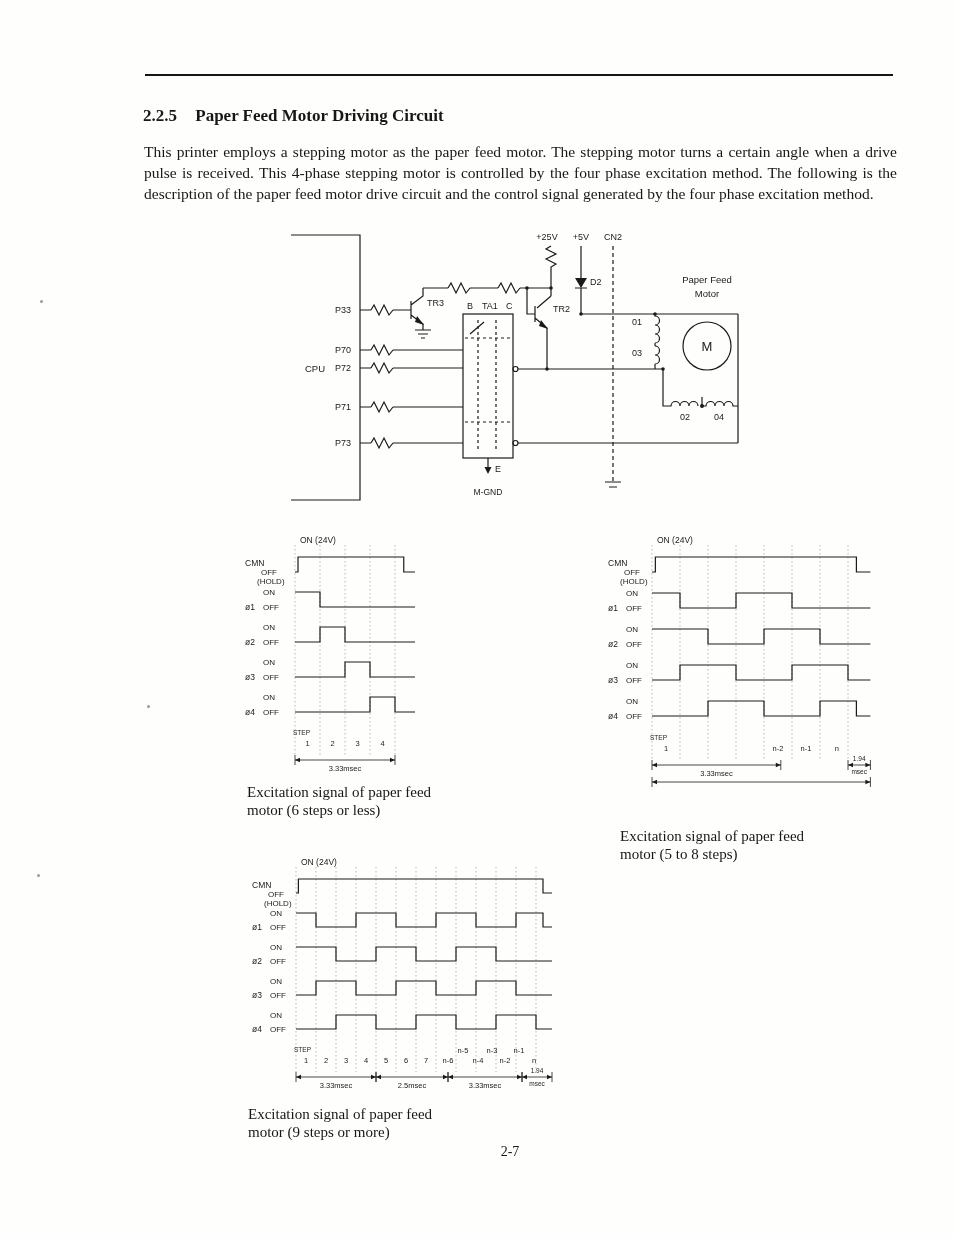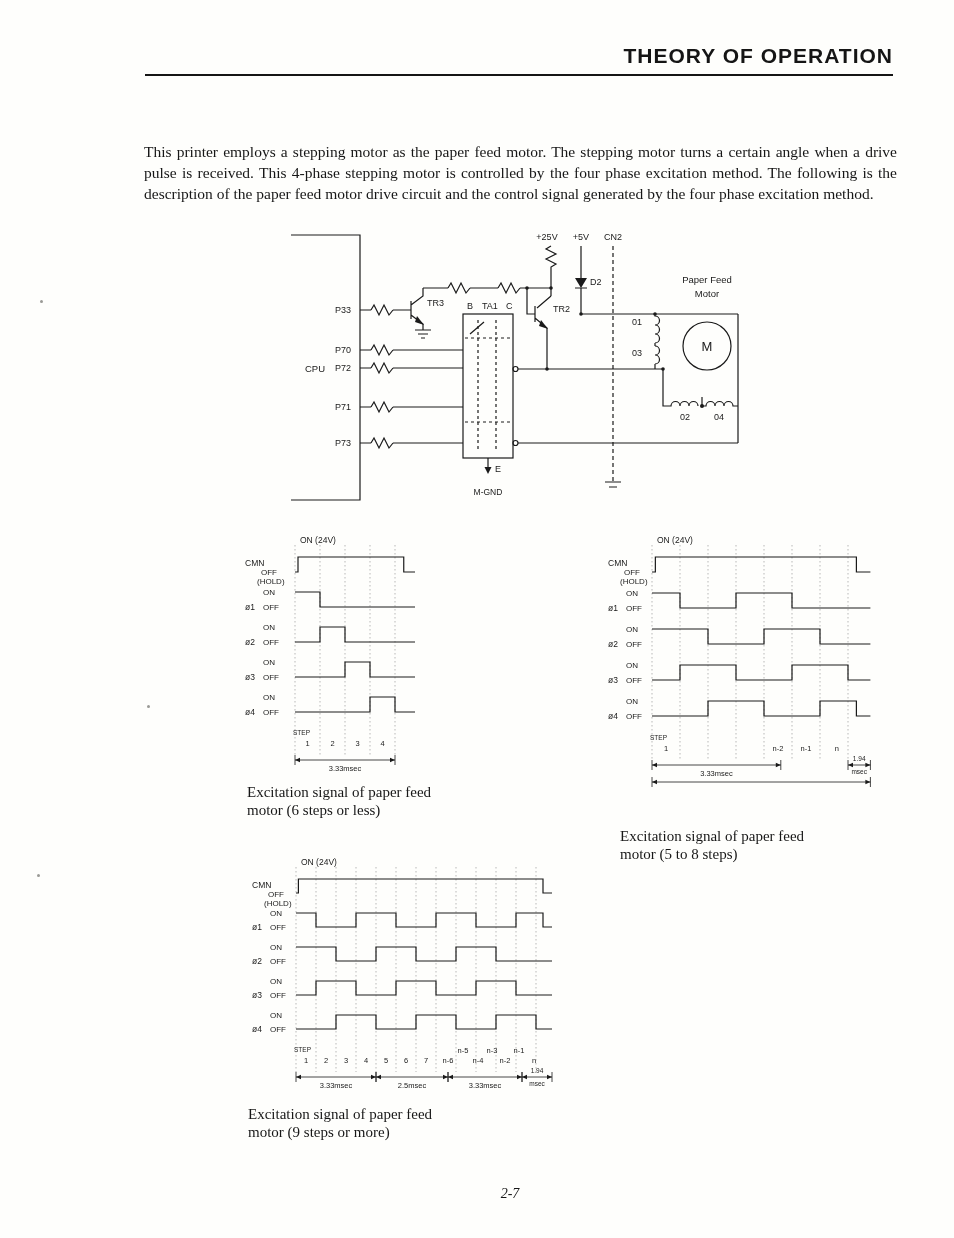--- a/index.html
+++ b/index.html
@@ -17,32 +17,35 @@
   .cap26{left:283px;top:508px;width:470px;}
   .cap27{left:230px;top:1140px;width:330px;}
   .figcap .lbl{margin-right:13px;}
   .tA{position:absolute;left:243px;top:534px;}
   .tB{position:absolute;left:606px;top:534px;}
   .tC{position:absolute;left:250px;top:856px;}
   .excap{position:absolute;font-size:15px;line-height:17.5px;}
   .capA{left:247px;top:784px;}
   .capB{left:620px;top:828px;}
   .capC{left:248px;top:1106px;}
-  .pageno{position:absolute;left:440px;top:1186px;width:140px;text-align:center;font-size:14px;font-style:italic;}
+  .pageno{position:absolute;left:440px;top:1144px;width:140px;text-align:center;font-size:14px;}
   svg text{font-family:"Liberation Sans",sans-serif;fill:#1a1a1a;}
   .speck{position:absolute;width:3px;height:3px;background:#9a9a96;border-radius:50%;}
 </style>
 </head>
 <body>
 
 <div class="page">
 
-  <div class="header">THEORY OF OPERATION</div>
   <div class="rule"></div>
 
+  <h2 class="section">
+    <span class="num">2.2.5</span>
+    <span>Paper Feed Motor Driving Circuit</span>
+  </h2>
 
   <p class="body">This printer employs a stepping motor as the paper feed motor. The stepping motor turns a certain angle when a drive pulse is received. This 4-phase stepping motor is controlled by the four phase excitation method. The following is the description of the paper feed motor drive circuit and the control signal generated by the four phase excitation method.</p>
 
   <svg class="fig26" width="470" height="292" viewBox="0 0 470 292">
     <g stroke="#1a1a1a" stroke-width="1.2" fill="none">
       <path d="M8 9 H77 V274 H8"></path>
       <path d="M77 84 H88 M110 84 H128"></path>
       <path d="M88 84 l3 -5 l5 10 l5 -10 l5 10 l4 -5"></path>
       <path d="M128 75 V93 M128 79 L140 70 V62 M128 89 L140 98 V104"></path>
       <path d="M132 104 H148 M135 108 H145 M138 112 H142"></path>

